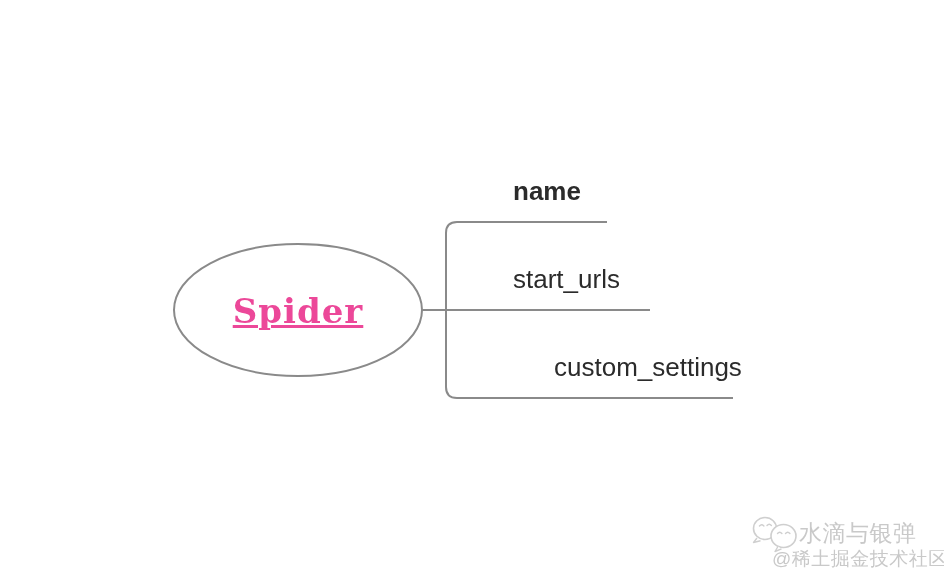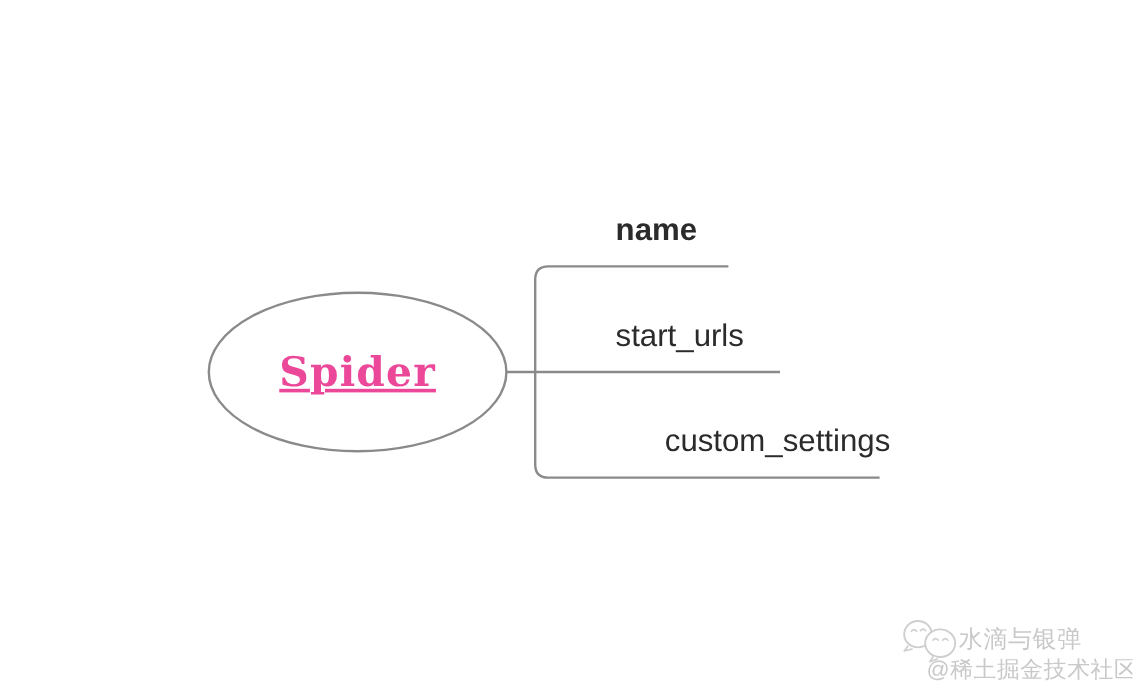--- a/index.html
+++ b/index.html
@@ -41,21 +41,21 @@
   .child-1 { left: 513px; top: 266px; }
   .child-2 { left: 514px; top: 354px; margin-left: 40px; }
 
   .wm-icon {
     position: absolute;
     left: 751px; top: 512px;
   }
   .wm-title {
     position: absolute;
     left: 799px; top: 521px;
-    font-size: 20px;
+    font-size: 23px;
     line-height: 25px;
     letter-spacing: 0.5px;
     color: #c9c9c9;
     text-shadow: 1.5px 1.5px 1px rgba(255,255,255,0.95);
     white-space: nowrap;
   }
   .wm-subtitle {
     position: absolute;
     left: 772px; top: 549px;
     font-size: 19px;

